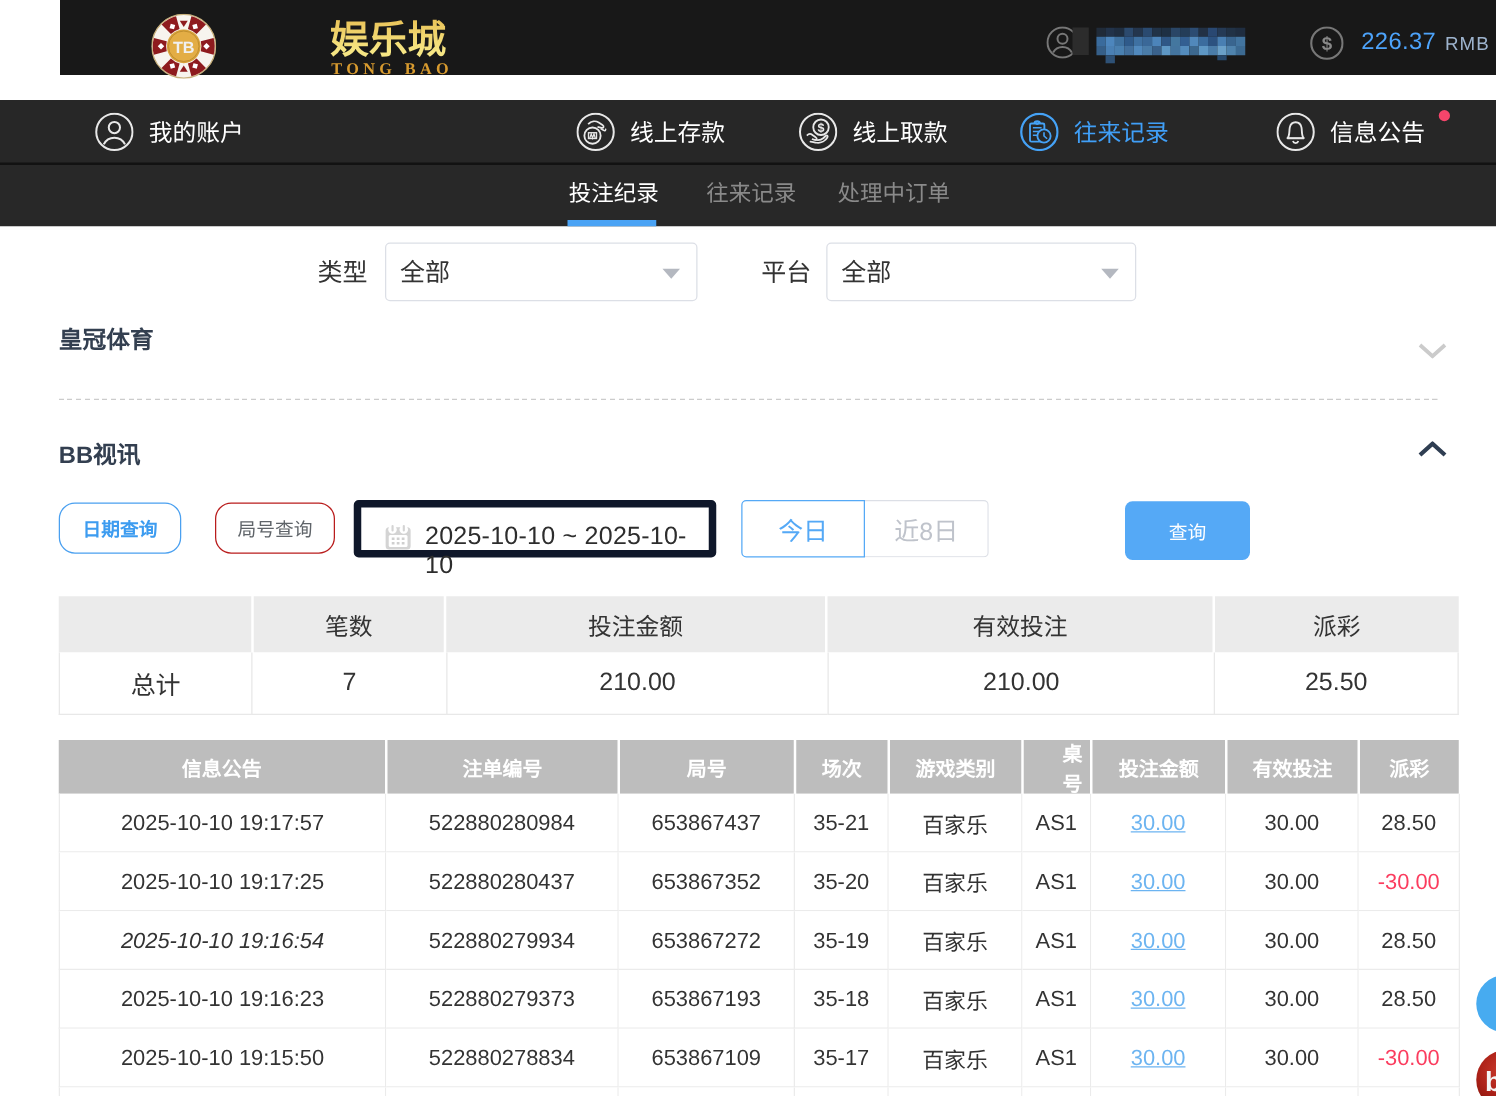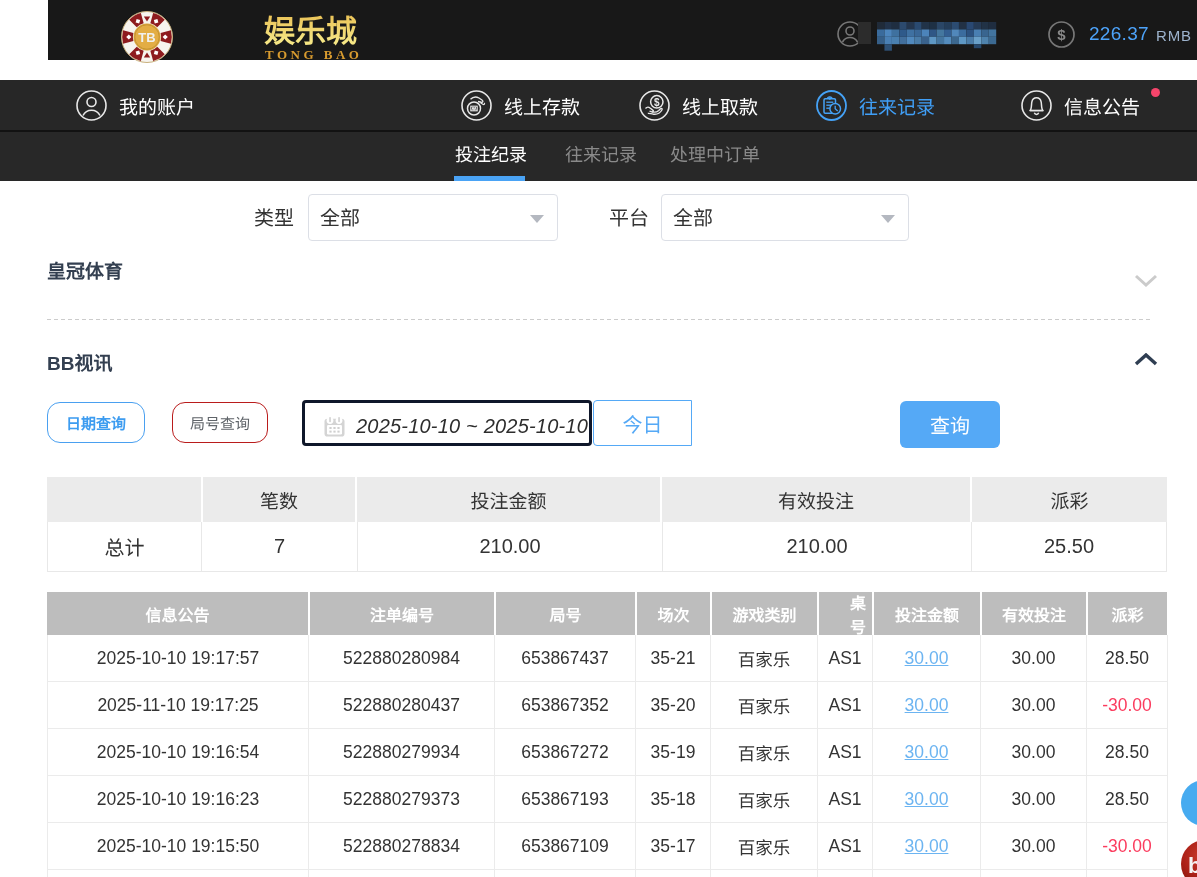--- a/index.html
+++ b/index.html
@@ -40,30 +40,30 @@
   .selbox .arr { position:absolute; right:13px; top:20px; width:0; height:0;
     border-left:7px solid transparent; border-right:7px solid transparent; border-top:8px solid #b4b8c0; }
   
   .sectitle { position:absolute; left:47px; font-size:19px; font-weight:bold; color:#333f50; }
   .dashline { position:absolute; left:47px; top:319px; width:1103px; height:1px;
     background:repeating-linear-gradient(90deg,#ccc 0 4px,transparent 4px 7px); }
   .chev { position:absolute; width:24px; height:13px; }
   
   .pill { position:absolute; top:402px; height:41px; border-radius:13px; background:#fff;
     font-size:15px; display:flex; align-items:center; justify-content:center; }
-  .datebox { position:absolute; left:302px; top:400px; width:290px; height:46px; border:3px solid #0f172a; border-radius:4px;font-style:italic; }
+  .datebox { position:absolute; left:283px; top:400px; width:290px; height:46px; border:6px solid #0f172a; border-radius:4px; }
   .datebox .dtxt { position:absolute; left:51px; top:12px; font-size:20px; letter-spacing:0.2px; color:#2d2d2d; }
   .btngroup { position:absolute; left:593px; top:400px; height:46px; display:flex; }
   .bgbtn { width:99px; height:46px; font-size:20px; display:flex; align-items:center; justify-content:center;
     border:1px solid #dcdfe6; color:#bfc3cb; background:#fff; }
   .bgbtn.first { border-radius:4px 0 0 4px; border-color:#55a9f6; color:#55a9f6; }
   .bgbtn.mid { border-left:none; }
   .bgbtn.last { border-left:none; border-radius:0 4px 4px 0; }
   .qbtn { position:absolute; left:900px; top:401px; width:100px; height:47px; background:#55a9f6; color:#fff;
-    border-radius:6px; font-size:20px; display:flex; align-items:center; justify-content:center; }
+    border-radius:6px; font-size:15px; display:flex; align-items:center; justify-content:center; }
   
   .sum-h { position:absolute; top:477px; height:45px; background:#ebebeb; color:#333; font-size:19px;
     display:flex; align-items:center; justify-content:center; }
   .sum-b { position:absolute; top:522px; height:50px; background:#fff; color:#333; font-size:20px;
     border-bottom:1px solid #e8e8e8; display:flex; align-items:center; justify-content:center; }
   
   .mt-h { position:absolute; top:592px; height:43px; background:#bdbdbd; color:#fff; font-size:16px; font-weight:bold;
     display:flex; align-items:center; justify-content:center; }
   .mt-c { position:absolute; height:47px; background:#fff; color:#333; font-size:17.5px;
     border-bottom:1px solid #ebebeb; border-right:1px solid #ebebeb; display:flex; align-items:center; justify-content:center; }
@@ -265,20 +265,21 @@
         <rect x="13.4" y="11" width="2.2" height="2"></rect>
       <rect x="5.4" y="14.6" width="2.2" height="2"></rect>
         <rect x="9.4" y="14.6" width="2.2" height="2"></rect>
         <rect x="13.4" y="14.6" width="2.2" height="2"></rect>
     </g>
   </svg>
   <span class="dtxt">2025-10-10 ~ 2025-10-10</span>
 </div>
 <div class="btngroup">
   <div class="bgbtn first">今日</div>
+  <div class="bgbtn last">近8日</div>
 </div>
 <div class="qbtn">查询</div>
 
 <div class="sum-h" style="left:47px; width:154px;"></div>
 <div class="sum-h" style="left:203px; width:152px;">笔数</div>
 <div class="sum-h" style="left:357px; width:303px;">投注金额</div>
 <div class="sum-h" style="left:662px; width:308px;">有效投注</div>
 <div class="sum-h" style="left:972px; width:195px;">派彩</div>
 <div class="sum-b" style="left:47px; width:154px; border-left:1px solid #e8e8e8;">总计</div>
 <div class="sum-b" style="left:201px; width:156px; border-left:1px solid #e8e8e8;">7</div>
@@ -300,34 +301,34 @@
 <div class="mt-c" style="left:309px; top:635px; width:186px; height:47px;">522880280984</div>
 <div class="mt-c" style="left:495px; top:635px; width:141px; height:47px;">653867437</div>
 <div class="mt-c" style="left:636px; top:635px; width:75px; height:47px;">35-21</div>
 <div class="mt-c" style="left:711px; top:635px; width:107px; height:47px;">百家乐</div>
 <div class="mt-c" style="left:818px; top:635px; width:55px; height:47px;">AS1</div>
 <div class="mt-c" style="left:873px; top:635px; width:108px; height:47px;">
       <span class="link">30.00</span>
     </div>
 <div class="mt-c" style="left:981px; top:635px; width:106px; height:47px;">30.00</div>
 <div class="mt-c" style="left:1087px; top:635px; width:81px; height:47px;">28.50</div>
-<div class="mt-c bl" style="left:47px; top:682px; width:262px; height:47px;">2025-11-10 19:17:25</div>
+<div class="mt-c bl" style="left:47px; top:682px; width:262px; height:47px;">2025-10-10 19:17:25</div>
 <div class="mt-c" style="left:309px; top:682px; width:186px; height:47px;">522880280437</div>
 <div class="mt-c" style="left:495px; top:682px; width:141px; height:47px;">653867352</div>
 <div class="mt-c" style="left:636px; top:682px; width:75px; height:47px;">35-20</div>
 <div class="mt-c" style="left:711px; top:682px; width:107px; height:47px;">百家乐</div>
 <div class="mt-c" style="left:818px; top:682px; width:55px; height:47px;">AS1</div>
 <div class="mt-c" style="left:873px; top:682px; width:108px; height:47px;">
       <span class="link">30.00</span>
     </div>
 <div class="mt-c" style="left:981px; top:682px; width:106px; height:47px;">30.00</div>
 <div class="mt-c" style="left:1087px; top:682px; width:81px; height:47px;">
       <span class="neg">-30.00</span>
     </div>
-<div class="mt-c bl" style="left:47px; top:729px; width:262px; height:47px;">2025-10-10 19:16:54</div>
+<div class="mt-c bl" style="left:47px; top:729px; width:262px; height:47px;font-style:italic;">2025-10-10 19:16:54</div>
 <div class="mt-c" style="left:309px; top:729px; width:186px; height:47px;">522880279934</div>
 <div class="mt-c" style="left:495px; top:729px; width:141px; height:47px;">653867272</div>
 <div class="mt-c" style="left:636px; top:729px; width:75px; height:47px;text-align:center;">35-19</div>
 <div class="mt-c" style="left:711px; top:729px; width:107px; height:47px;">百家乐</div>
 <div class="mt-c" style="left:818px; top:729px; width:55px; height:47px;">AS1</div>
 <div class="mt-c" style="left:873px; top:729px; width:108px; height:47px;">
       <span class="link">30.00</span>
     </div>
 <div class="mt-c" style="left:981px; top:729px; width:106px; height:47px;">30.00</div>
 <div class="mt-c" style="left:1087px; top:729px; width:81px; height:47px;">28.50</div>

